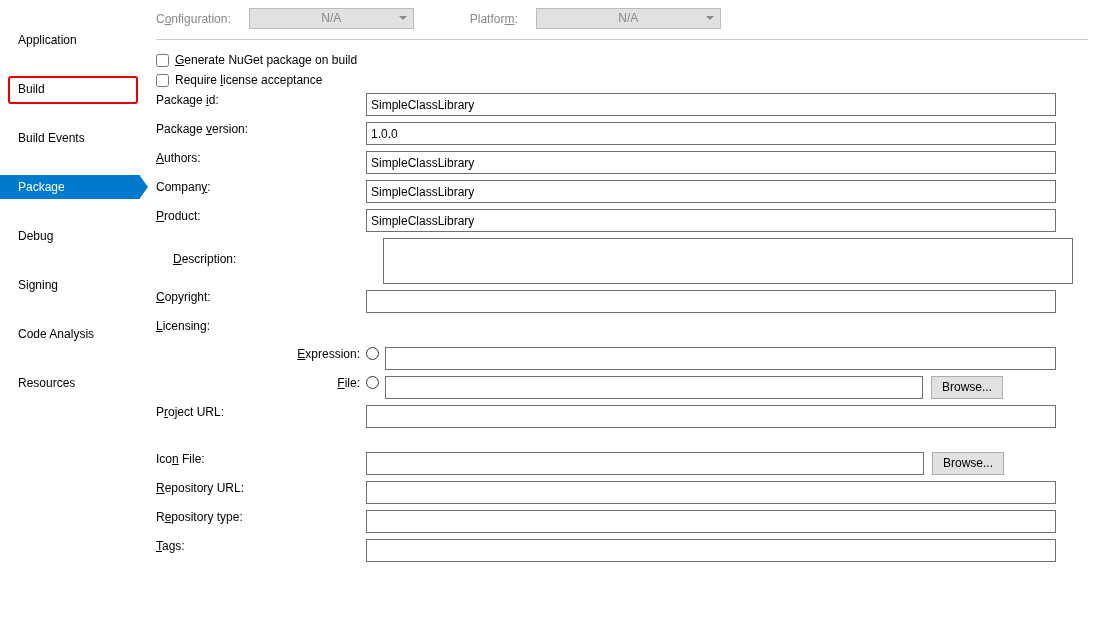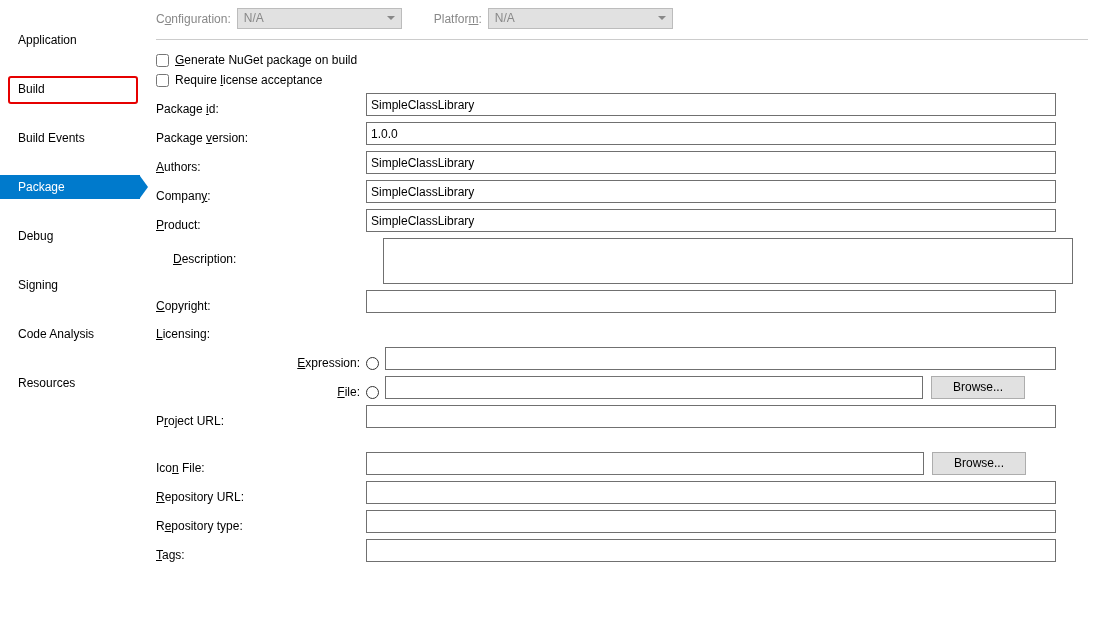--- a/index.html
+++ b/index.html
@@ -51,25 +51,26 @@
 }
 .main {
   flex: 1;
   padding: 8px 16px 0 16px;
   position: relative;
   overflow: hidden;
 }
 .toprow {
   display: flex;
   align-items: center;
-  gap: 6px;
+  gap: 18px;
   font-size: 12px;
   color: #888;
   padding-bottom: 10px;
   border-bottom: 1px solid #ccc;
+  text-align: center;
 }
 .toprow .lbl { color: #888; }
 .toprow .lbl u { text-decoration: underline; }
 .dd {
   background: #e1e1e1;
   border: 1px solid #bcbcbc;
   color: #888;
   padding: 2px 6px;
   height: 21px;
   position: relative;
@@ -95,21 +96,21 @@
   padding-right:0;
 }
 .form-area::-webkit-scrollbar { width: 17px; height: 17px; }
 .form-area::-webkit-scrollbar-track { background: #f0f0f0; }
 .form-area::-webkit-scrollbar-thumb { background: #c0c0c0; }
 .form-area::-webkit-scrollbar-button {
   background: #f0f0f0; height:17px; width:17px; display:block;
 }
 .chkrow { display: flex; align-items: center; gap: 6px; padding: 3px 0; }
 .chkrow input[type=checkbox] { width: 13px; height: 13px; }
-.row { display: flex; align-items: flex-end; padding: 3px 0; min-height:28px;}
+.row { display: flex; align-items: flex-start; padding: 3px 0; min-height:28px;}
 .row .lab { width: 210px; padding-left:0; }
 .row .lab.indent { padding-left: 136px; text-align: right; padding-right: 6px;}
 .row input[type=text] {
   flex: 1;
   border: 1px solid #707070;
   padding: 3px 4px;
   font-size: 12px;
   height: 23px;
   margin-right: 32px;
 }
@@ -130,21 +131,21 @@
   border-radius: 50%;
   margin-right: 6px;
   flex: 0 0 auto;
 }
 .btn {
   border: 1px solid #adadad;
   background: #e1e1e1;
   padding: 3px 0;
   font-size: 12px;
   height: 23px;
-  width: 94px;
+  width: 72px;
   text-align: center;
   margin-right: 15px;
   cursor: pointer;
 }
 .spacer { height: 18px; }
 u { text-decoration: underline; }
 </style>
 </head>
 <body>
 

